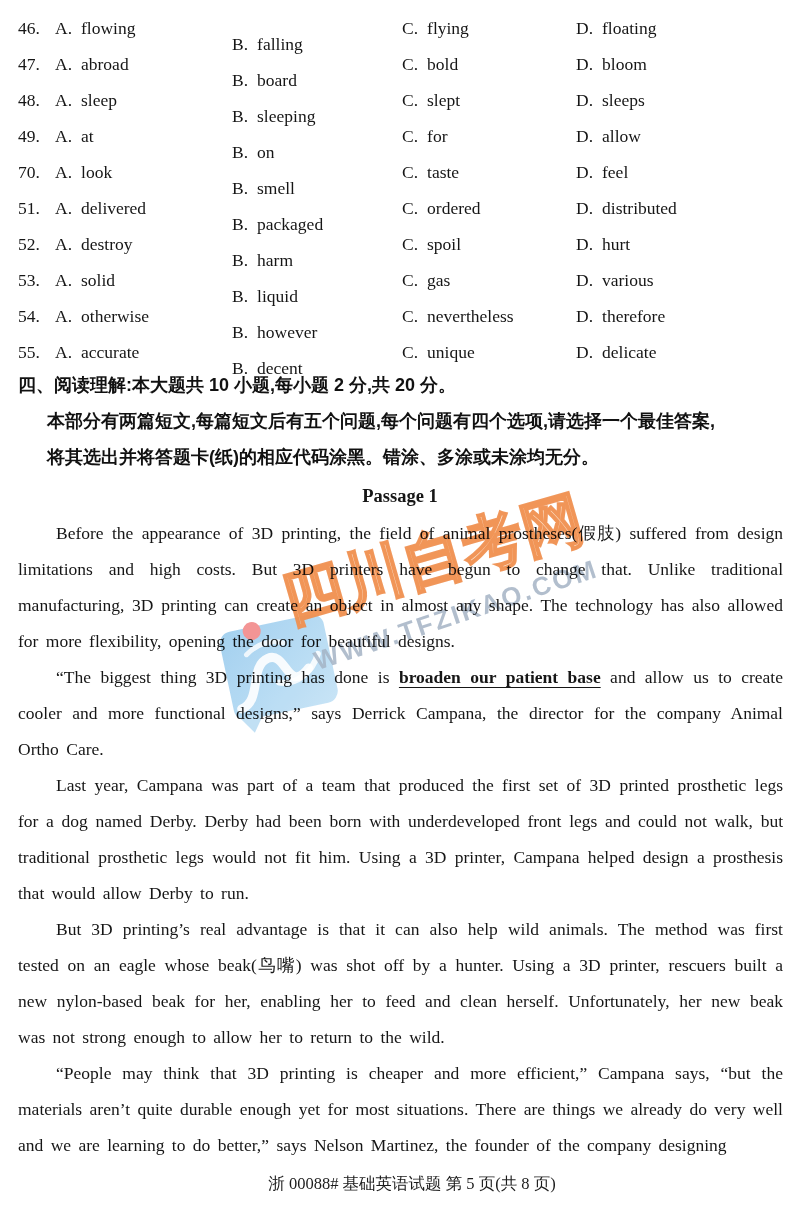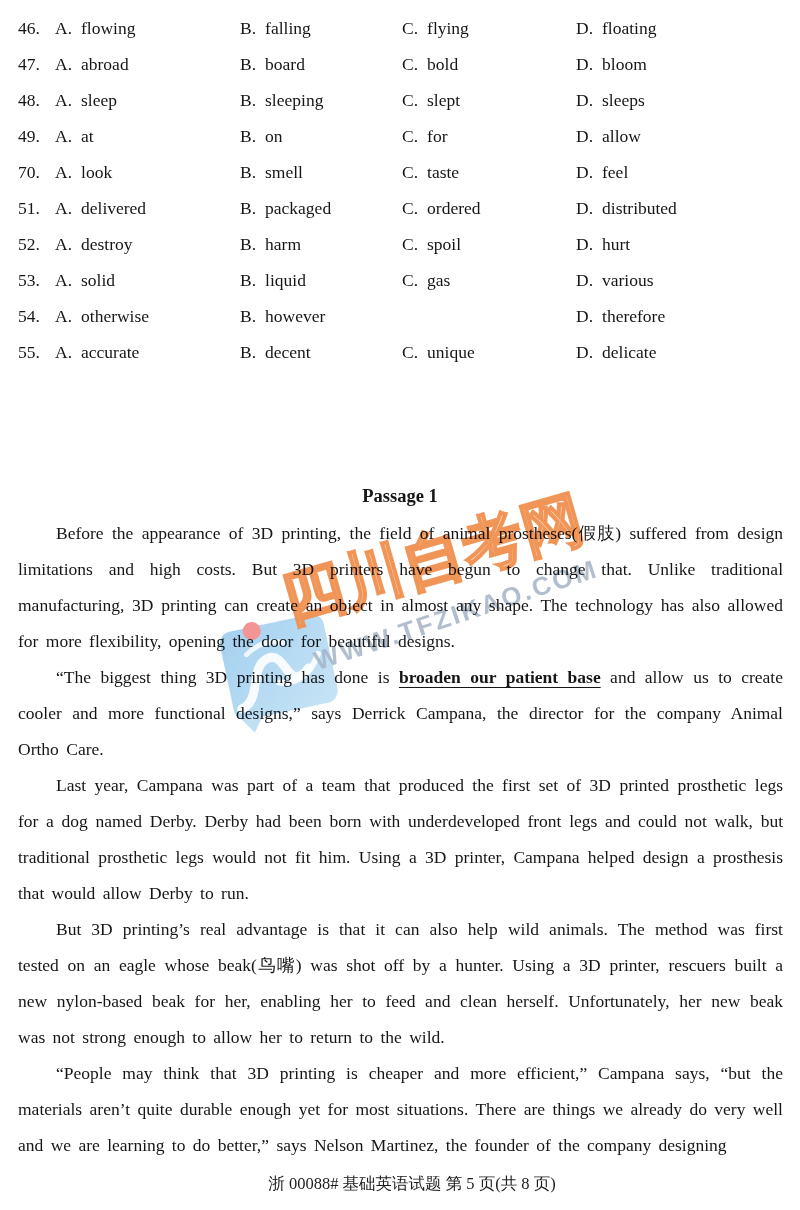--- a/index.html
+++ b/index.html
@@ -9,21 +9,21 @@
     background:#ffffff; overflow:hidden;
     font-family:"Liberation Serif","DejaVu Serif",serif;
     color:#161616;
   }
   
   .questions { position:absolute; top:10px; left:18px; right:18px; }
   .q-row { position:relative; height:36px; line-height:36px; font-size:17.5px; }
   .q-num  { position:absolute; left:0; }
   .q-opt  { position:absolute; white-space:nowrap; }
   .q-opt.col-a { left:37px; }
-  .q-opt.col-b { left:222px; }
+  .q-opt.col-b { left:214px;margin-top:16px; }
   .q-opt.col-c { left:384px; }
   .q-opt.col-d { left:558px; }
   .o-label { display:inline-block; }
   .o-text  { display:inline-block; margin-left:9px; }
   
   .section { position:absolute; top:367px; left:18px; right:18px;
     font-family:"Liberation Sans","DejaVu Sans",sans-serif; font-weight:700;
     font-size:18px; line-height:36px; color:#111; }
   .section-instructions { margin-left:29px; text-align:justify; }
   
@@ -117,32 +117,40 @@
       <span class="q-opt col-a"><span class="o-label">A.</span><span class="o-text">solid</span></span>
       <span class="q-opt col-b"><span class="o-label">B.</span><span class="o-text">liquid</span></span>
       <span class="q-opt col-c"><span class="o-label">C.</span><span class="o-text">gas</span></span>
       <span class="q-opt col-d"><span class="o-label">D.</span><span class="o-text">various</span></span>
     </div>
 
     <div class="q-row">
       <span class="q-num">54.</span>
       <span class="q-opt col-a"><span class="o-label">A.</span><span class="o-text">otherwise</span></span>
       <span class="q-opt col-b"><span class="o-label">B.</span><span class="o-text">however</span></span>
+      <span class="q-opt col-c"><span class="o-label">C.</span><span class="o-text">nevertheless</span></span>
       <span class="q-opt col-d"><span class="o-label">D.</span><span class="o-text">therefore</span></span>
     </div>
 
     <div class="q-row">
       <span class="q-num">55.</span>
       <span class="q-opt col-a"><span class="o-label">A.</span><span class="o-text">accurate</span></span>
       <span class="q-opt col-b"><span class="o-label">B.</span><span class="o-text">decent</span></span>
       <span class="q-opt col-c"><span class="o-label">C.</span><span class="o-text">unique</span></span>
       <span class="q-opt col-d"><span class="o-label">D.</span><span class="o-text">delicate</span></span>
     </div>
   </div>
 
+  <div class="section">
+    <div class="section-title">四、阅读理解:本大题共 10 小题,每小题 2 分,共 20 分。</div>
+    <div class="section-instructions">
+      <div>本部分有两篇短文,每篇短文后有五个问题,每个问题有四个选项,请选择一个最佳答案,</div>
+      <div>将其选出并将答题卡(纸)的相应代码涂黑。错涂、多涂或未涂均无分。</div>
+    </div>
+  </div>
 
   <div class="passage-heading">Passage 1</div>
   <div class="passage-body">
     <p class="para"><span>Before the appearance of 3D printing, the field of animal prostheses(假肢) suffered from design limitations and high costs. But 3D printers have begun to change that. Unlike traditional manufacturing, 3D printing can create an object in almost any shape. The technology has also allowed for more flexibility, opening the door for beautiful designs.</span></p>
 
     <p class="para"><span>“The biggest thing 3D printing has done is </span><span class="em-phrase">broaden our patient base</span><span> and allow us to create cooler and more functional designs,” says Derrick Campana, the director for the company Animal Ortho Care.</span></p>
 
     <p class="para"><span>Last year, Campana was part of a team that produced the first set of 3D printed prosthetic legs for a dog named Derby. Derby had been born with underdeveloped front legs and could not walk, but traditional prosthetic legs would not fit him. Using a 3D printer, Campana helped design a prosthesis that would allow Derby to run.</span></p>
 
     <p class="para"><span>But 3D printing’s real advantage is that it can also help wild animals. The method was first tested on an eagle whose beak(鸟嘴) was shot off by a hunter. Using a 3D printer, rescuers built a new nylon-based beak for her, enabling her to feed and clean herself. Unfortunately, her new beak was not strong enough to allow her to return to the wild.</span></p>

